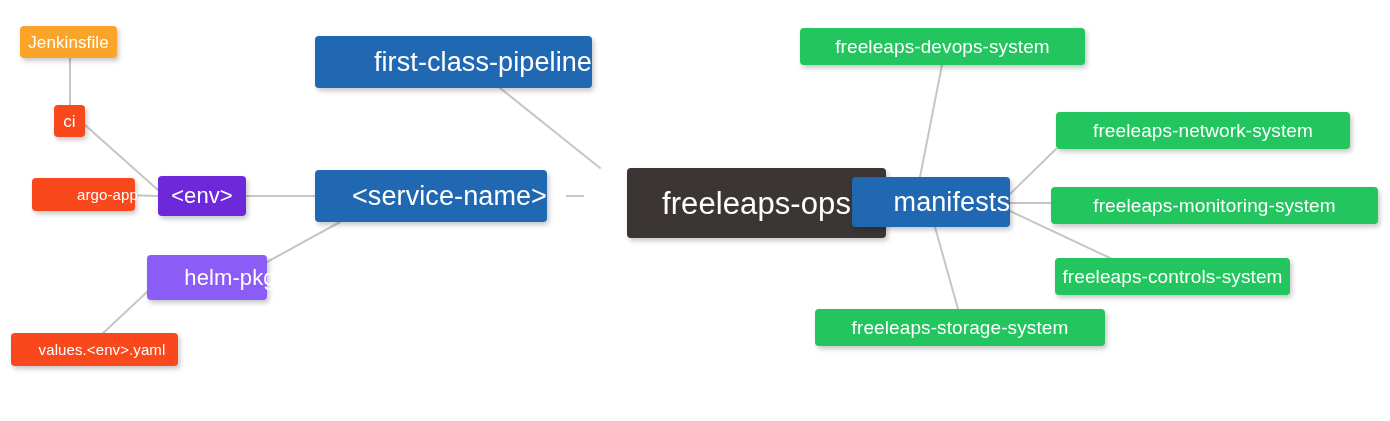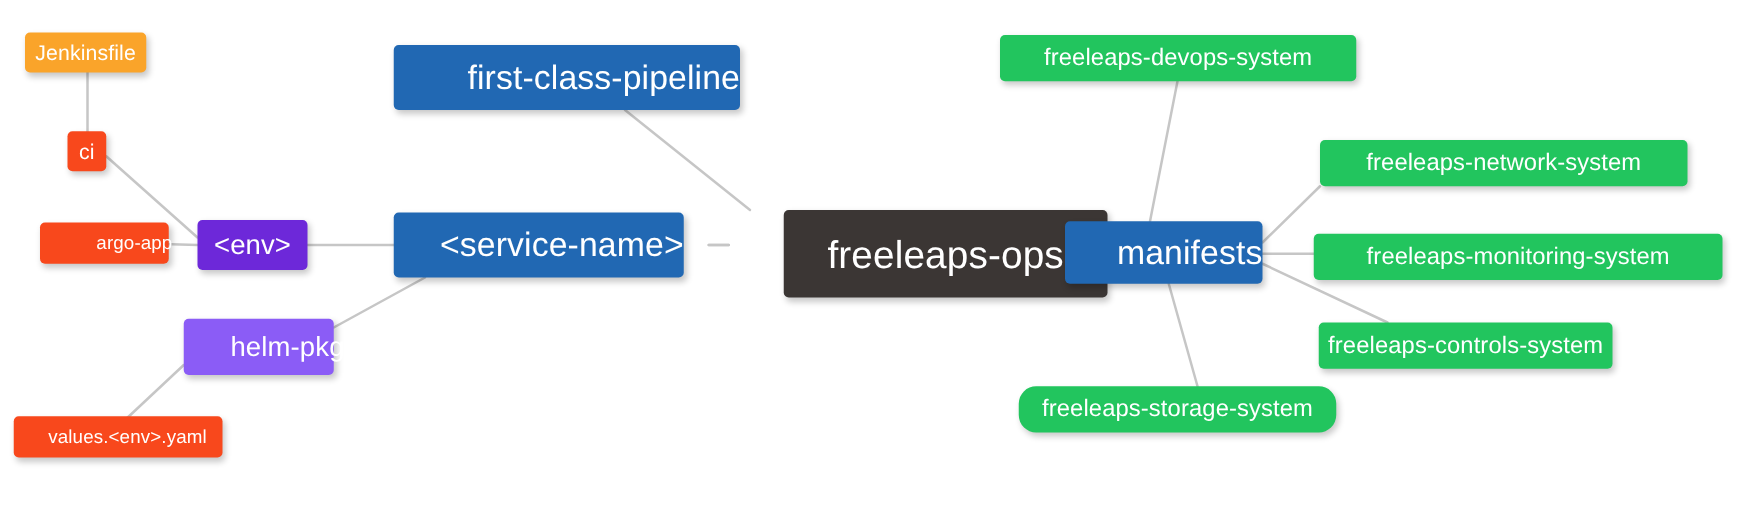--- a/index.html
+++ b/index.html
@@ -87,21 +87,21 @@
       </div>
       <div class="node tier-3" style="left: 1056px; top: 112px; width: 294px; height: 37px; background: rgb(34, 197, 94);">
         <span>freeleaps-network-system</span>
       </div>
       <div class="node tier-3" style="left: 1051px; top: 187px; width: 327px; height: 37px; background: rgb(34, 197, 94);">
         <span>freeleaps-monitoring-system</span>
       </div>
       <div class="node tier-3" style="left: 1055px; top: 258px; width: 235px; height: 37px; background: rgb(34, 197, 94);">
         <span>freeleaps-controls-system</span>
       </div>
-      <div class="node tier-3" style="left: 815px; top: 309px; width: 254px; height: 37px; background: rgb(34, 197, 94); border-radius: 14px;">
+      <div class="node tier-3" style="left: 815px; top: 309px; width: 290px; height: 37px; background: rgb(34, 197, 94);">
         <span>freeleaps-storage-system</span>
       </div>
       <div class="node tier-5" style="left: 20px; top: 26px; width: 97px; height: 32px; background: rgb(250, 164, 42);">
         <span>Jenkinsfile</span>
       </div>
       <div class="node tier-5" style="left: 54px; top: 105px; width: 31px; height: 32px; background: rgb(248, 72, 28);">
         <span>ci</span>
       </div>
       <div class="node tier-4" style="left: 32px; top: 178px; width: 103px; height: 33px; background: rgb(248, 72, 28); padding-left: 48px;">
         <span>argo-app</span>

